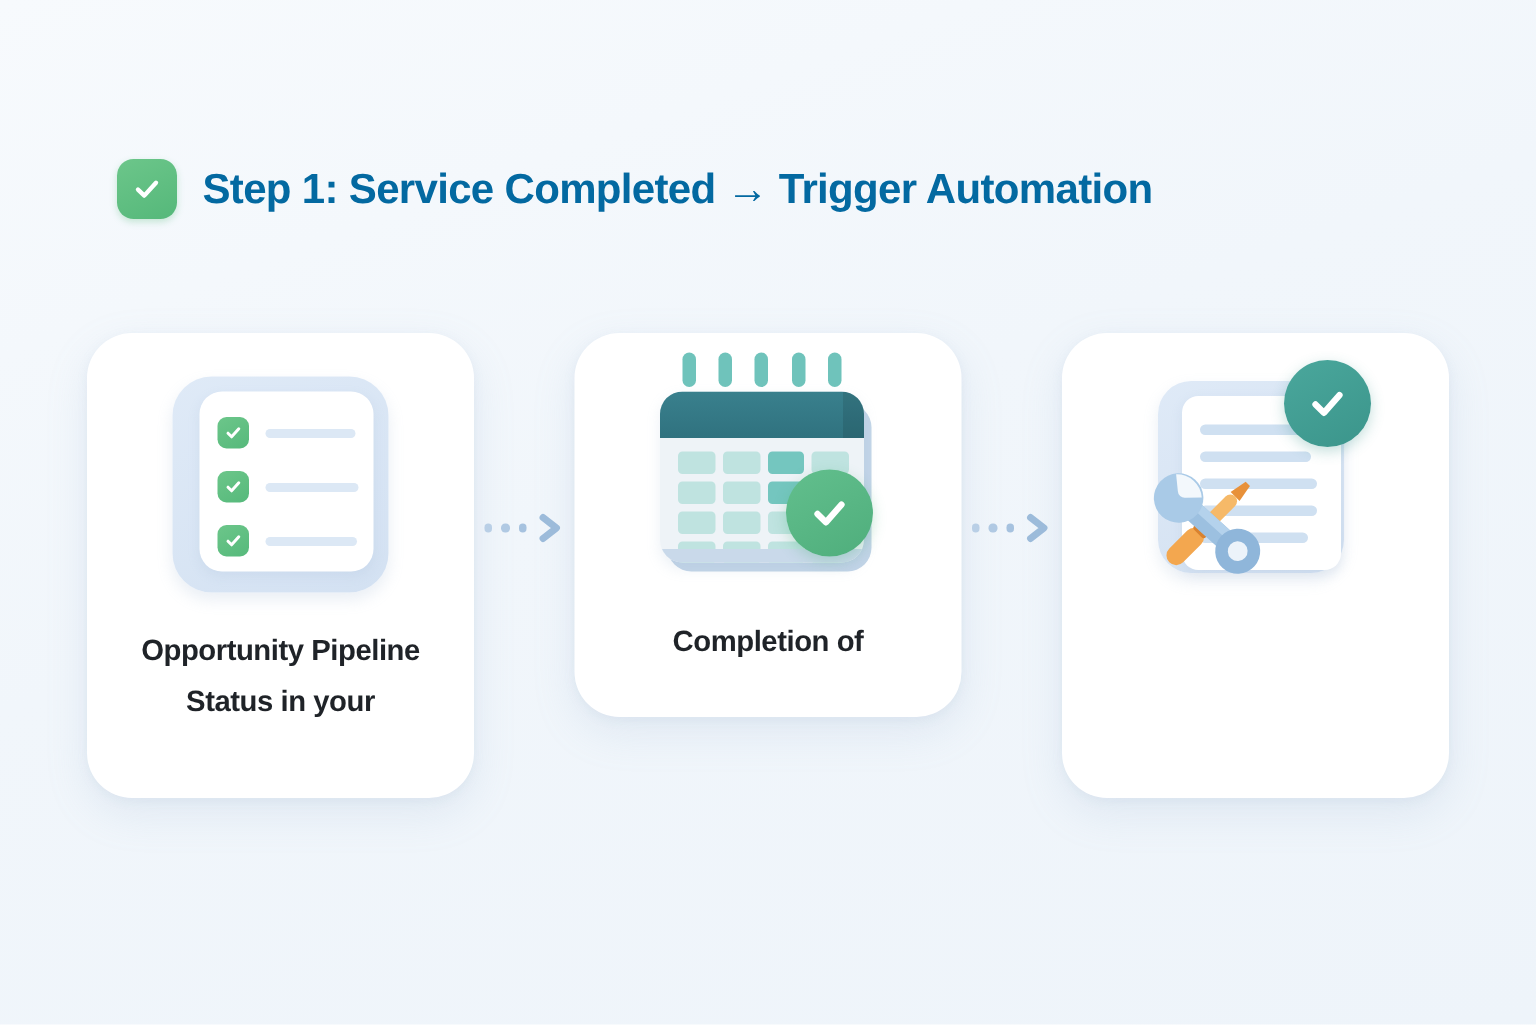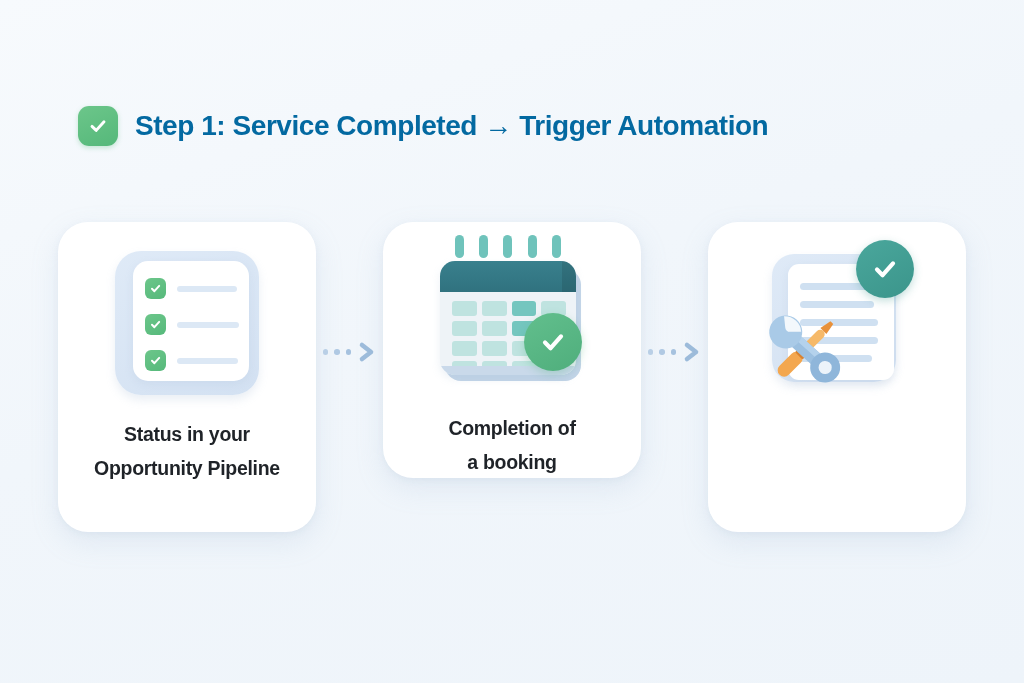--- a/index.html
+++ b/index.html
@@ -291,22 +291,22 @@
                 <svg width="13" height="13" viewBox="0 0 13 13" aria-hidden="true">
                   <path d="M3 6.8 L5.4 9.2 L10.2 3.9" fill="none" stroke="#ffffff" stroke-width="2" stroke-linecap="round" stroke-linejoin="round"></path>
                 </svg>
               </span>
               <span class="cl-line w3"></span>
             </div>
           </div>
         </div>
       </div>
       <div class="card-label">
+        <div>Opportunity Pipeline</div>
         <div>Status in your</div>
-        <div>Opportunity Pipeline</div>
       </div>
     </div>
 
     <div class="connector">
       <div class="connector-inner">
         <span class="conn-dot d1"></span>
         <span class="conn-dot d2"></span>
         <span class="conn-dot d3"></span>
         <svg class="conn-arrow" width="18" height="22" viewBox="0 0 18 22" aria-hidden="true">
           <path d="M4 4 L13 11 L4 18" fill="none" stroke="#9dbcdb" stroke-width="4.6" stroke-linecap="round" stroke-linejoin="round"></path>
@@ -354,21 +354,20 @@
           </div>
           <div class="cal-check">
             <svg width="32" height="32" viewBox="0 0 32 32" aria-hidden="true">
               <path d="M8 16.6 L13.6 22.2 L24 10.4" fill="none" stroke="#ffffff" stroke-width="4.2" stroke-linecap="round" stroke-linejoin="round"></path>
             </svg>
           </div>
         </div>
       </div>
       <div class="card-label">
         <div>Completion of</div>
-        <div>a booking</div>
       </div>
     </div>
 
     <div class="connector">
       <div class="connector-inner">
         <span class="conn-dot d1"></span>
         <span class="conn-dot d2"></span>
         <span class="conn-dot d3"></span>
         <svg class="conn-arrow" width="18" height="22" viewBox="0 0 18 22" aria-hidden="true">
           <path d="M4 4 L13 11 L4 18" fill="none" stroke="#9dbcdb" stroke-width="4.6" stroke-linecap="round" stroke-linejoin="round"></path>

